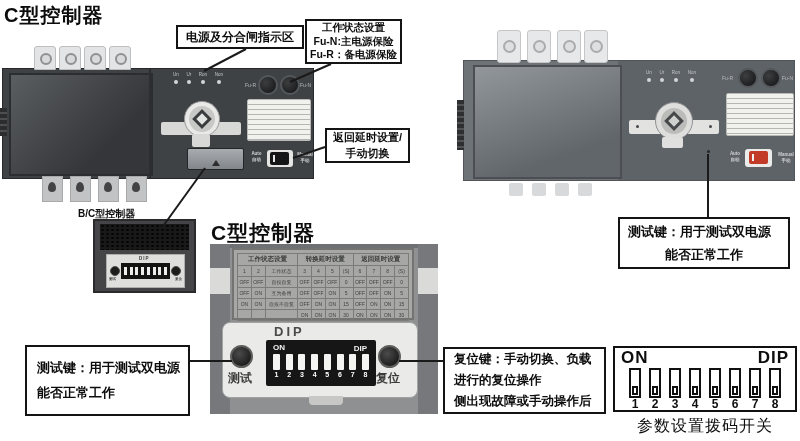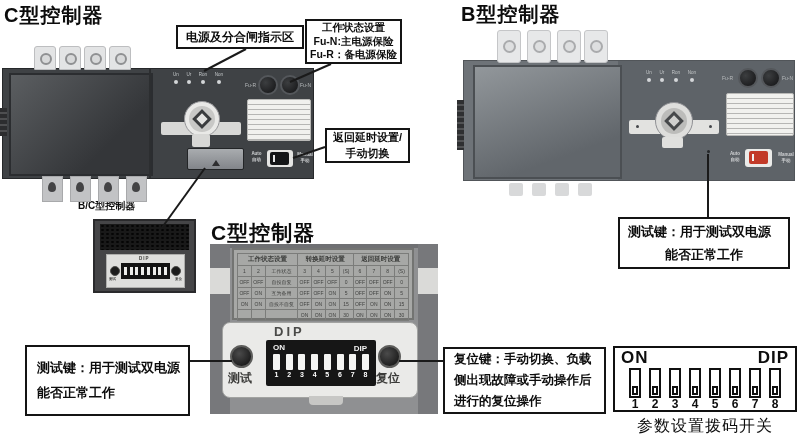--- a/index.html
+++ b/index.html
@@ -2,21 +2,21 @@
 <html><head>
 <meta charset="utf-8">
 <style>
   html,body{margin:0;padding:0;background:#fff;}
   .canvas{position:relative;width:800px;height:441px;background:#fff;overflow:hidden;
           font-family:"Liberation Sans","DejaVu Sans",sans-serif;color:#0d0d0d;}
   .title{position:absolute;font-weight:bold;font-size:20px;letter-spacing:1px;color:#0c0c0c;white-space:nowrap;}
   #title-a{left:4px;top:2px;}
   #title-b{left:461px;top:1px;}
   #title-c{left:211px;top:219px;font-size:21px;}
-  #label-bc{position:absolute;left:78px;top:199px;font-weight:bold;font-size:10px;}
+  #label-bc{position:absolute;left:78px;top:207px;font-weight:bold;font-size:10px;}
 
   
   .callout{position:absolute;background:#fff;border:2px solid #141414;font-weight:bold;
            display:flex;flex-direction:column;justify-content:center;box-sizing:border-box;z-index:10;line-height:1.5;}
   #co-indicator{left:176px;top:25px;width:128px;height:24px;font-size:12px;align-items:center;}
   #co-fuse{left:305px;top:19px;width:97px;height:45px;font-size:10.5px;align-items:center;line-height:1.3;}
   #co-switch{left:325px;top:128px;width:85px;height:35px;font-size:11px;align-items:center;line-height:1.4;}
   #co-test-b{left:618px;top:217px;width:172px;height:52px;font-size:13px;padding-left:8px;line-height:1.8;}
   #co-test-b .center2{text-align:center;padding-right:8px;}
   #co-test-c{left:25px;top:345px;width:165px;height:71px;font-size:13px;padding-left:10px;line-height:1.85;}
@@ -145,21 +145,20 @@
   #diagram-numbers{position:absolute;left:14px;top:50px;width:152px;display:flex;justify-content:space-between;}
   .dnum{width:12px;text-align:center;font-size:12px;font-weight:bold;line-height:1;}
   #dip-caption{position:absolute;left:613px;top:416px;width:184px;text-align:center;font-size:16px;font-weight:normal;letter-spacing:1px;}
 </style>
 </head>
 <body>
 
 <div class="canvas">
 
   <div class="title" id="title-a">C型控制器</div>
-  <div class="title" id="title-b">B型控制器</div>
   <div class="title" id="title-c">C型控制器</div>
   <div id="label-bc">B/C型控制器</div>
 
   <svg id="leaders" width="800" height="441" viewBox="0 0 800 441">
     <line x1="246" y1="49" x2="204" y2="71" stroke="#1a1a1a" stroke-width="2"></line>
     <line x1="331" y1="64" x2="290" y2="82" stroke="#1a1a1a" stroke-width="2"></line>
     <line x1="325" y1="147" x2="293" y2="158" stroke="#1a1a1a" stroke-width="2"></line>
     <line x1="205" y1="168" x2="161" y2="229" stroke="#1a1a1a" stroke-width="2"></line>
     <line x1="708" y1="154" x2="708" y2="218" stroke="#1a1a1a" stroke-width="2"></line>
     <line x1="190" y1="361" x2="232" y2="361" stroke="#1a1a1a" stroke-width="2"></line>
@@ -479,22 +478,22 @@
   <div class="callout" id="co-test-b">
     <div>测试键：用于测试双电源</div>
     <div class="center2">能否正常工作</div>
   </div>
   <div class="callout" id="co-test-c">
     <div>测试键：用于测试双电源</div>
     <div>能否正常工作</div>
   </div>
   <div class="callout" id="co-reset">
     <div>复位键：手动切换、负载</div>
+    <div>进行的复位操作</div>
     <div>侧出现故障或手动操作后</div>
-    <div>进行的复位操作</div>
   </div>
 
   <div id="dip-box">
     <div id="dip-on">ON</div>
     <div id="dip-dip">DIP</div>
     <div id="diagram-switches">
         <div class="dsw">
           <div class="dsw-in"></div>
         </div>
         <div class="dsw">

